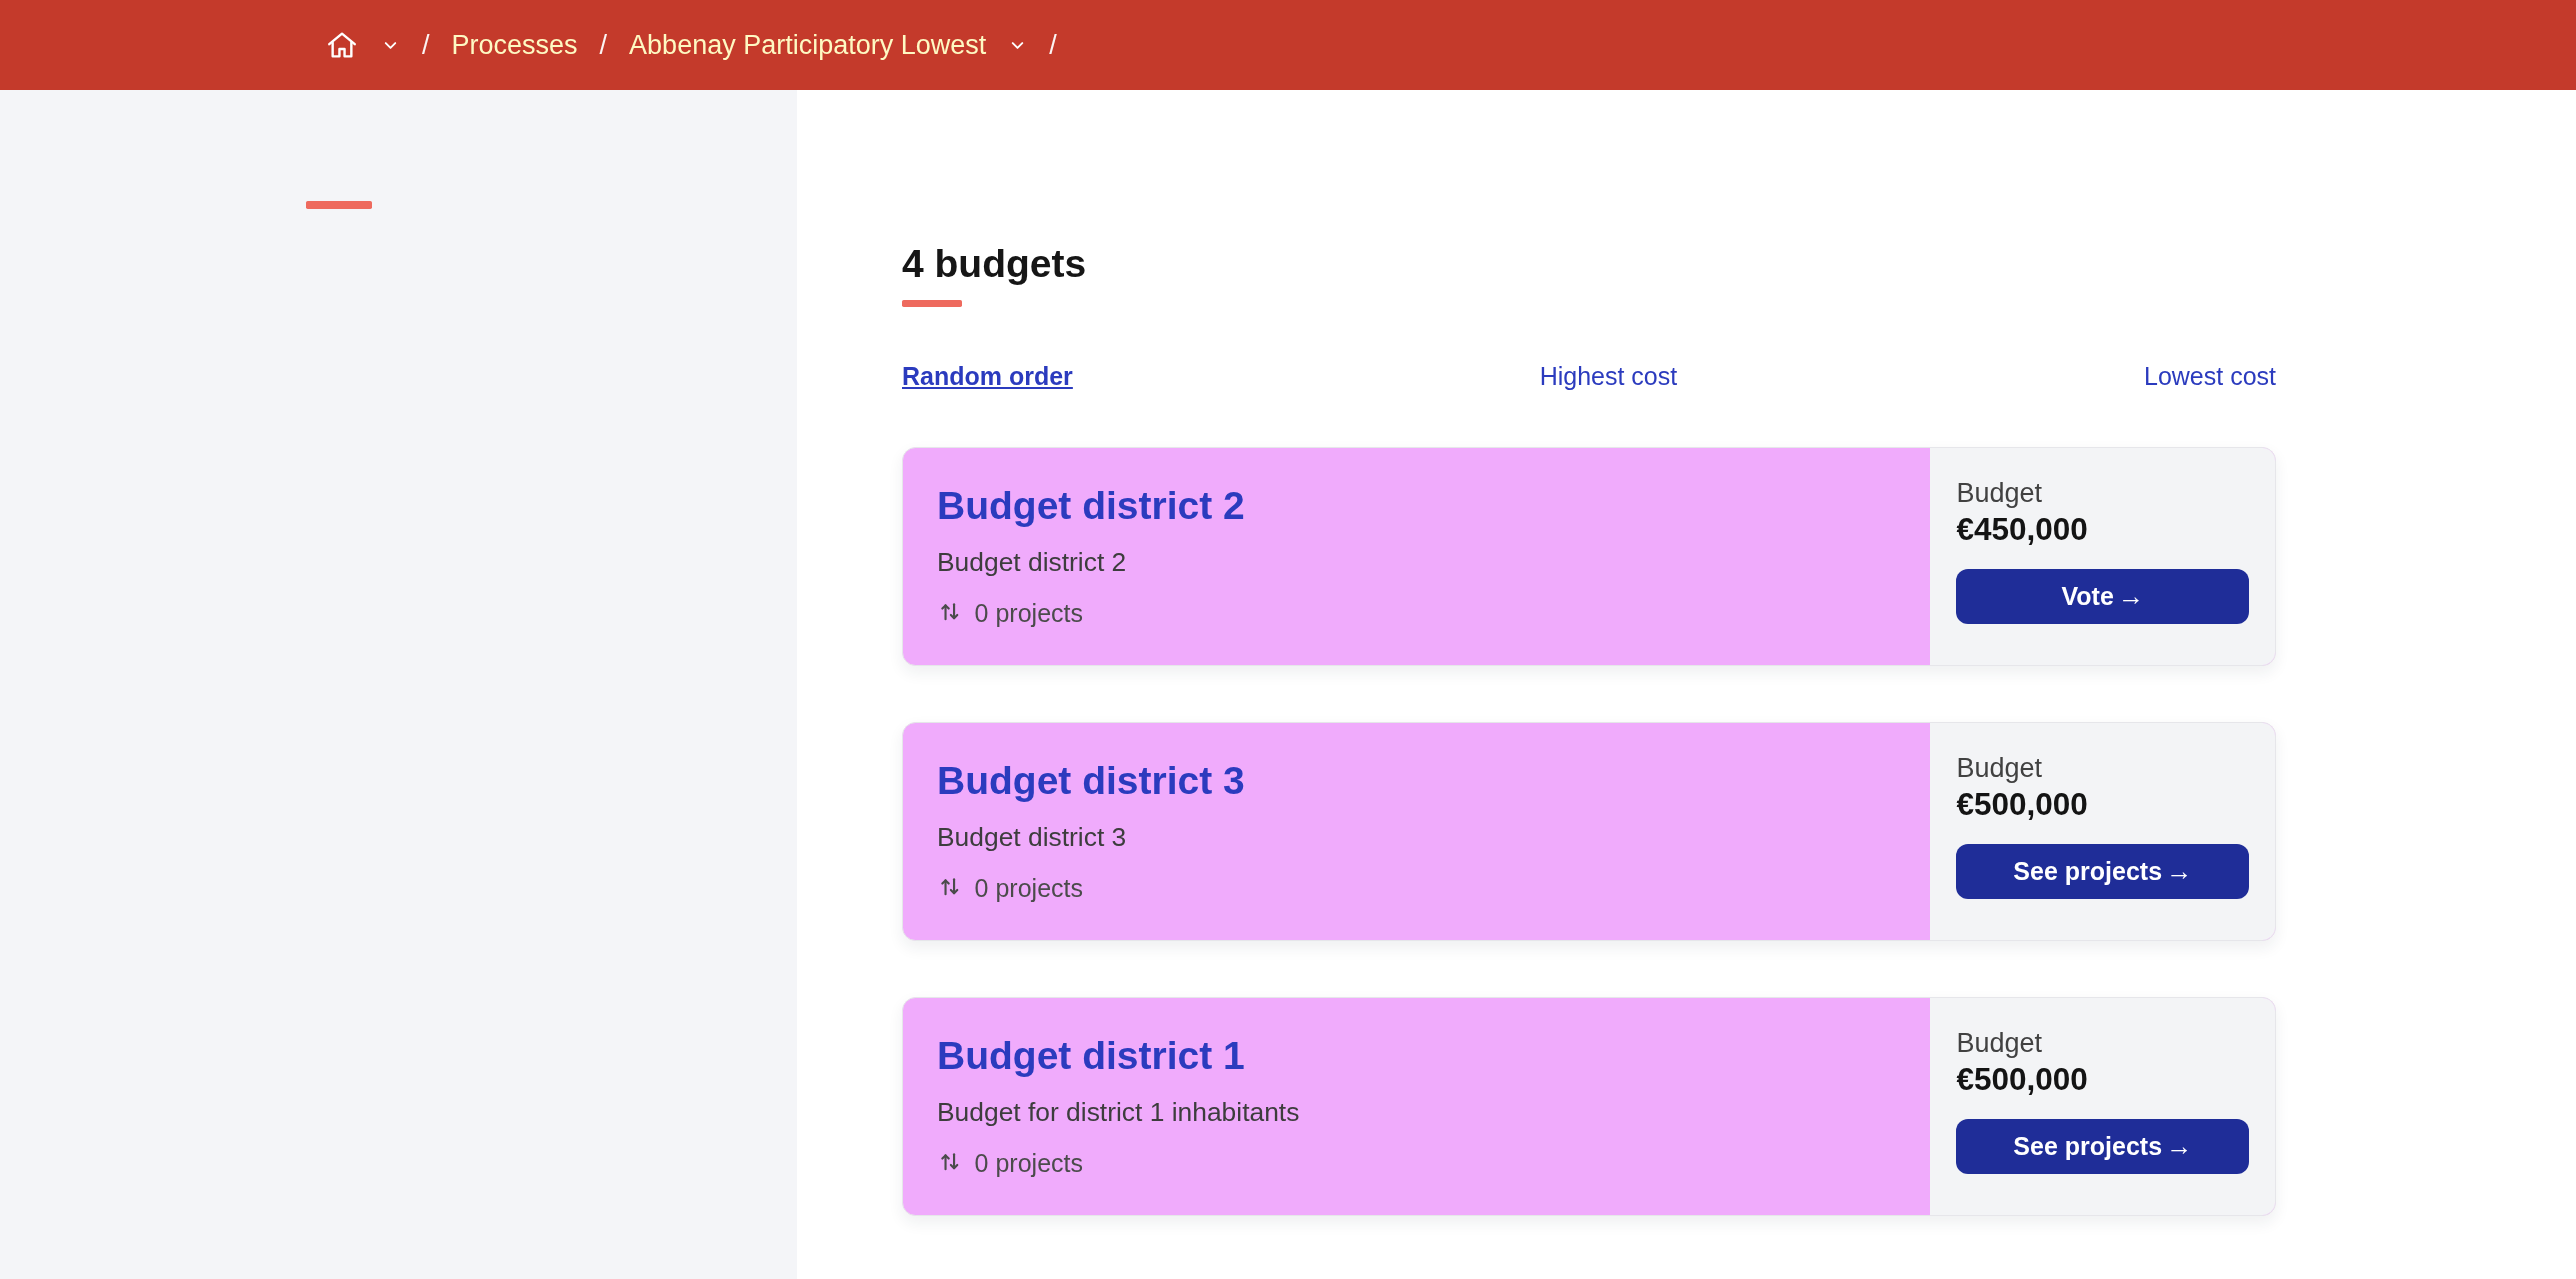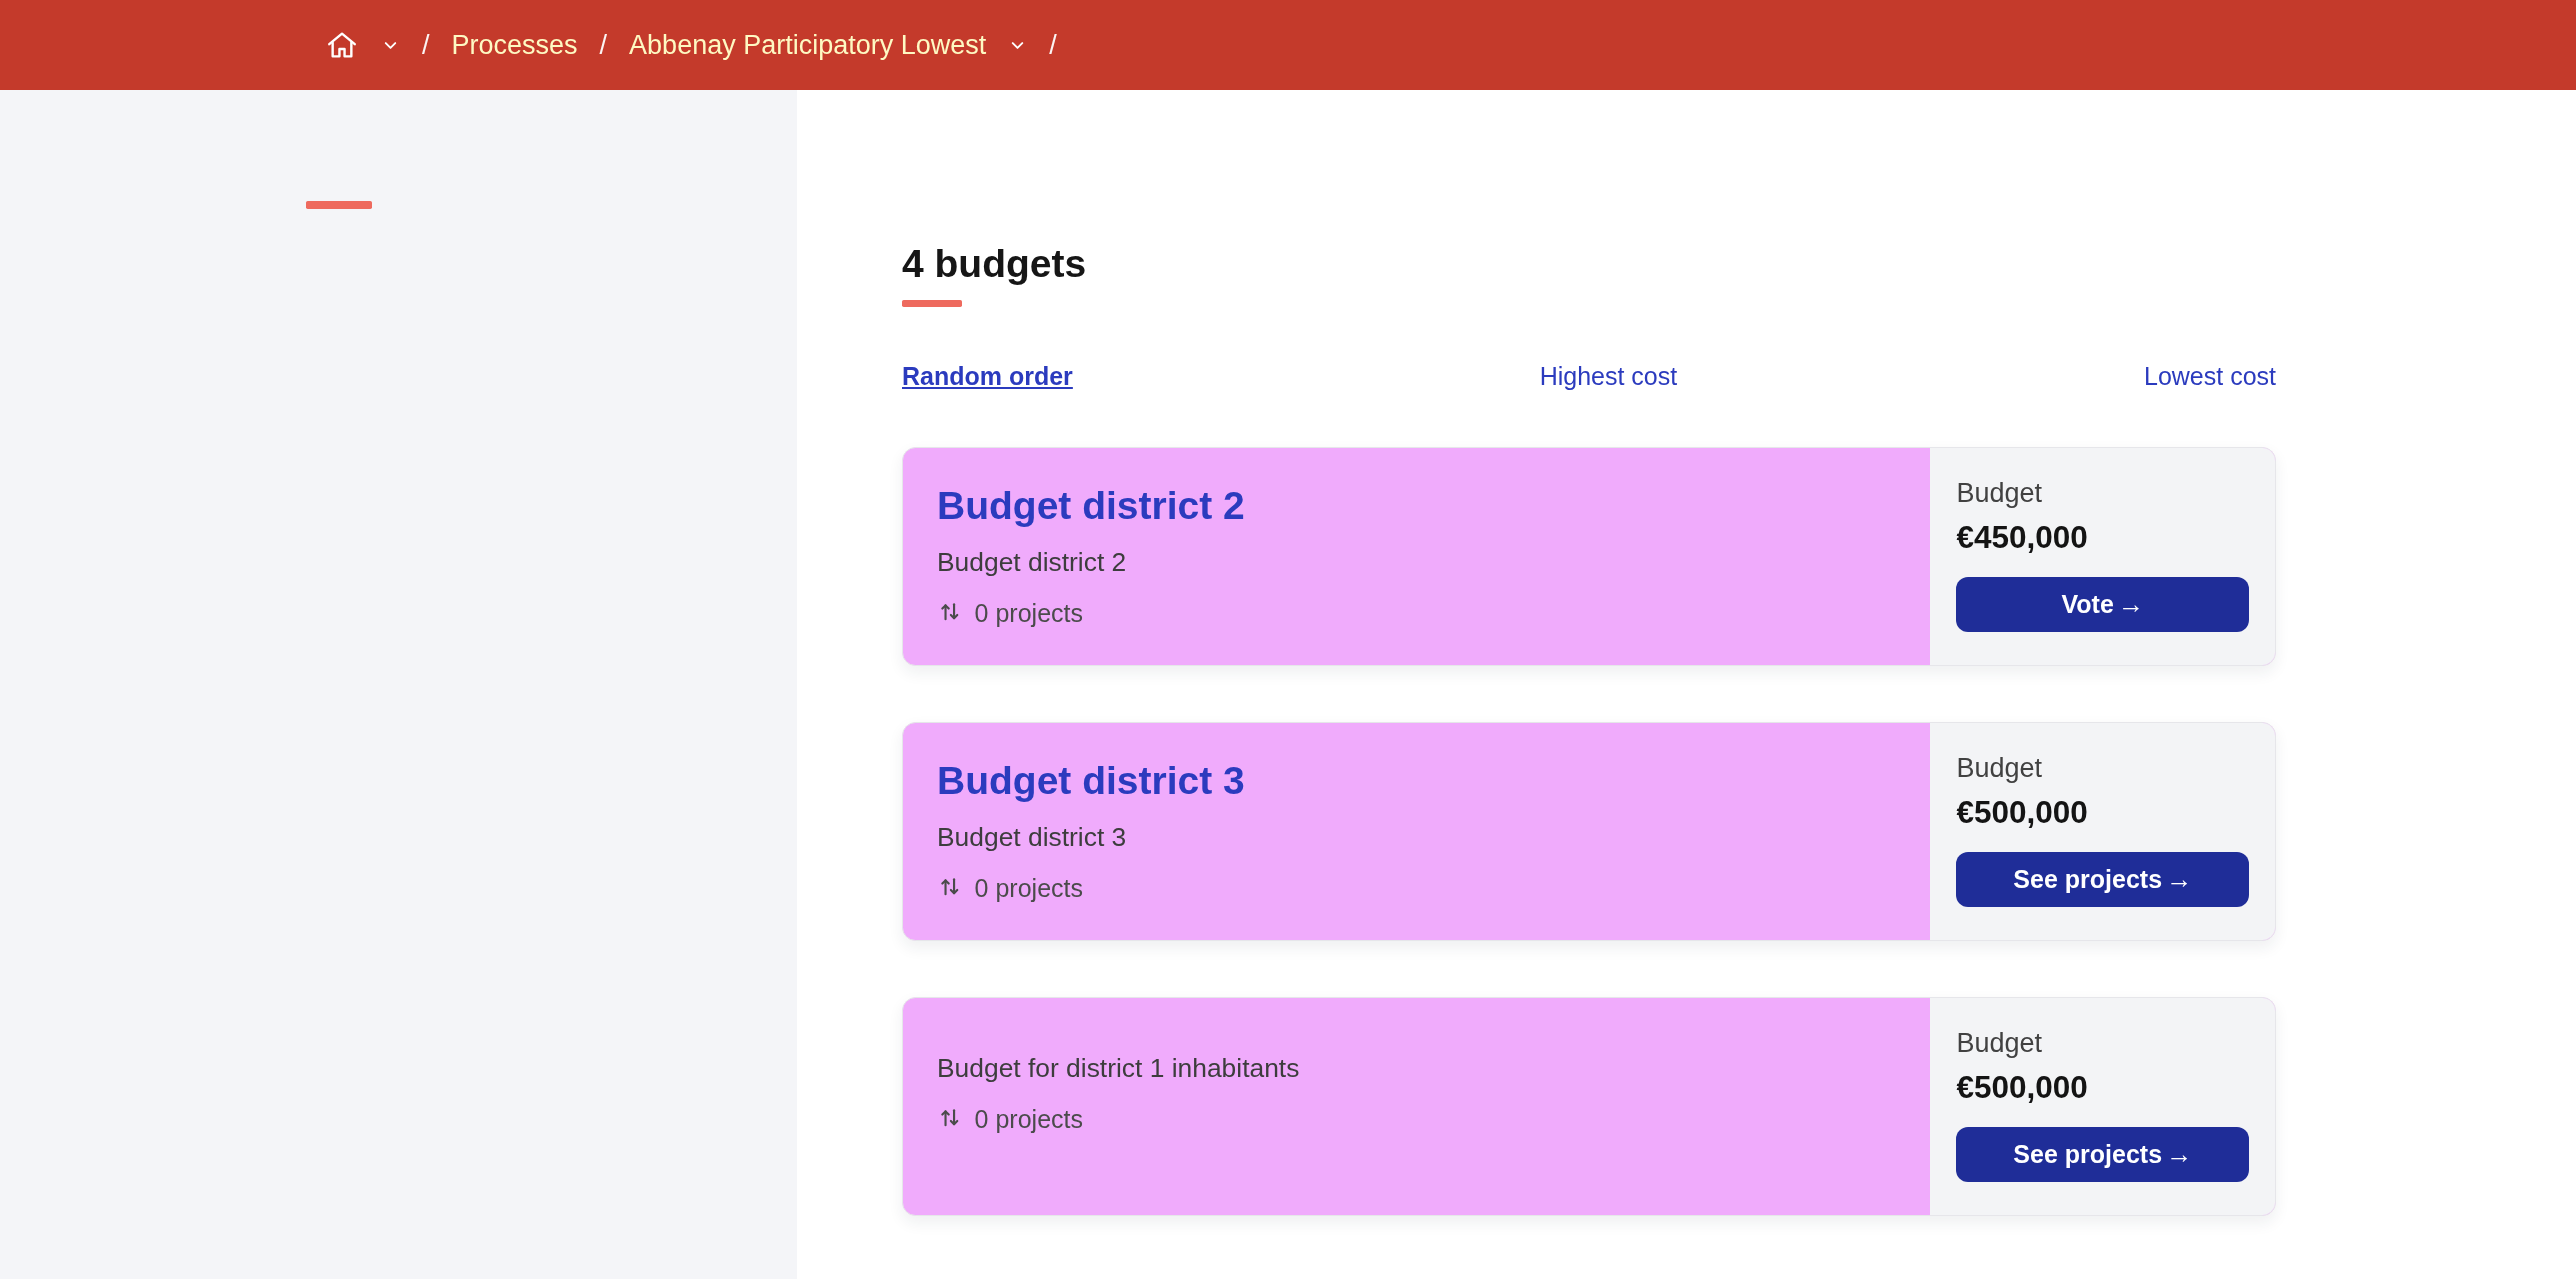--- a/index.html
+++ b/index.html
@@ -71,21 +71,21 @@
     display:flex; align-items:flex-start; gap:12px;
     margin-top:20.4px; font-size:25px; color:#4b4b4b;
   }
   .card-meta svg { display:block; }
 
   .card-side {
     width:345px; background:#f3f4f6;
     padding:30px 25.6px 0 26.4px; flex-shrink:0;
   }
   .side-label { font-size:27px; color:#414141; }
-  .side-amount { margin-top:10px; font-size:31.5px; font-weight:700; color:#141414; }
+  .side-amount { margin-top:2px; font-size:31.5px; font-weight:700; color:#141414; }
   .btn {
     margin-top:20.4px; width:100%; height:55px;
     background:#1f2d98; color:#ffffff;
     border:none; border-radius:12px;
     font-family:"Liberation Sans", sans-serif;
     font-size:25px; font-weight:700;
     display:flex; align-items:center; justify-content:center; gap:4px;
     cursor:pointer;
   }
   .btn .arrow { font-weight:400; font-size:26.4px; line-height:1; }
@@ -182,20 +182,21 @@
           <div class="side-amount">€500,000</div>
           <button class="btn">
             <span>See projects</span>
             <span class="arrow">→</span>
           </button>
         </div>
       </article>
 
       <article class="card">
         <div class="card-body">
+          <a class="card-title">Budget district 1</a>
           <p class="card-desc">Budget for district 1 inhabitants</p>
           <div class="card-meta">
             <span>
               <svg width="25.6" height="25.6" viewBox="0 0 24 24" fill="none" stroke="#4b4b4b" stroke-width="2" stroke-linecap="round" stroke-linejoin="round">
                 <path d="M8 19V6"></path>
                   <polyline points="5 9 8 6 11 9"></polyline>
                 <path d="M16 5v13"></path>
                   <polyline points="13 15 16 18 19 15"></polyline>
               </svg>
             </span>

